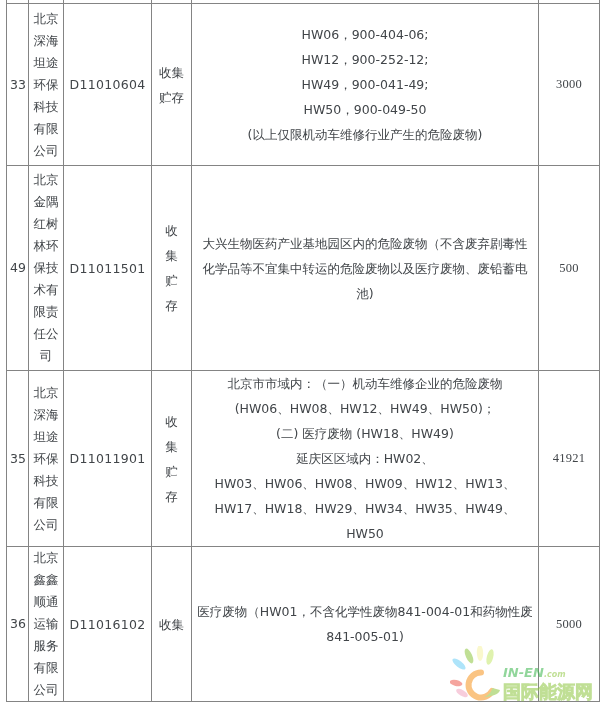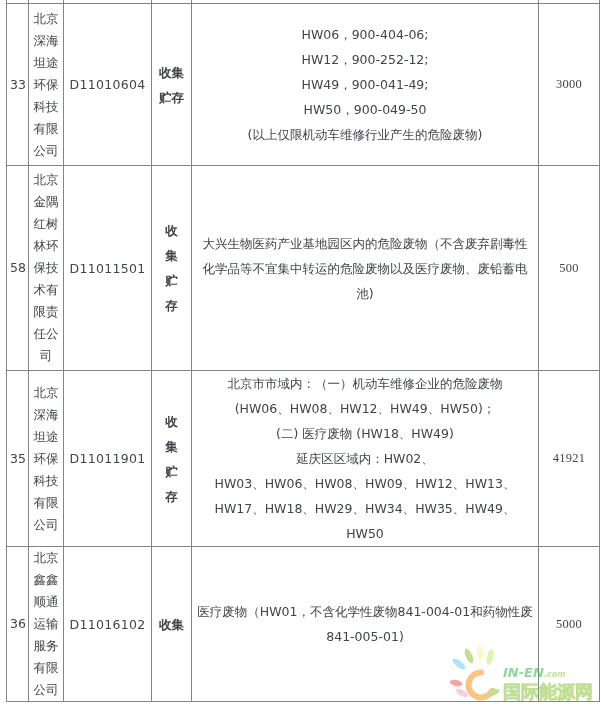--- a/index.html
+++ b/index.html
@@ -44,21 +44,20 @@
     padding: 0 2px;
     line-height: 22px;
   }
   td.license-cell {
     letter-spacing: 0.3px;
   }
   td.type-cell {
     padding: 0;
     line-height: 25px;
     white-space: pre-line;
-    font-weight: bold;
   }
   td.scope-cell {
     line-height: 25px;
     white-space: pre-line;
     margin-left: 16px;
   }
   td.amount-cell {
     letter-spacing: 0.3px;
     font-family: Liberation Serif, serif;
   }
@@ -121,21 +120,21 @@
 贮存</td>
       <td class="scope-cell">HW06，900-404-06;
 HW12，900-252-12;
 HW49，900-041-49;
 HW50，900-049-50
 (以上仅限机动车维修行业产生的危险废物)</td>
       <td class="amount-cell">3000</td>
     </tr>
 
     <tr style="height:205px;">
-      <td class="num-cell">58</td>
+      <td class="num-cell">49</td>
       <td class="company-cell">北京金隅红树林环保技术有限责任公司</td>
       <td class="license-cell">D11011501</td>
       <td class="type-cell">收
 集　贮
 存</td>
       <td class="scope-cell">大兴生物医药产业基地园区内的危险废物（不含废弃剧毒性
 化学品等不宜集中转运的危险废物以及医疗废物、废铅蓄电
 池)</td>
       <td class="amount-cell">500</td>
     </tr>

